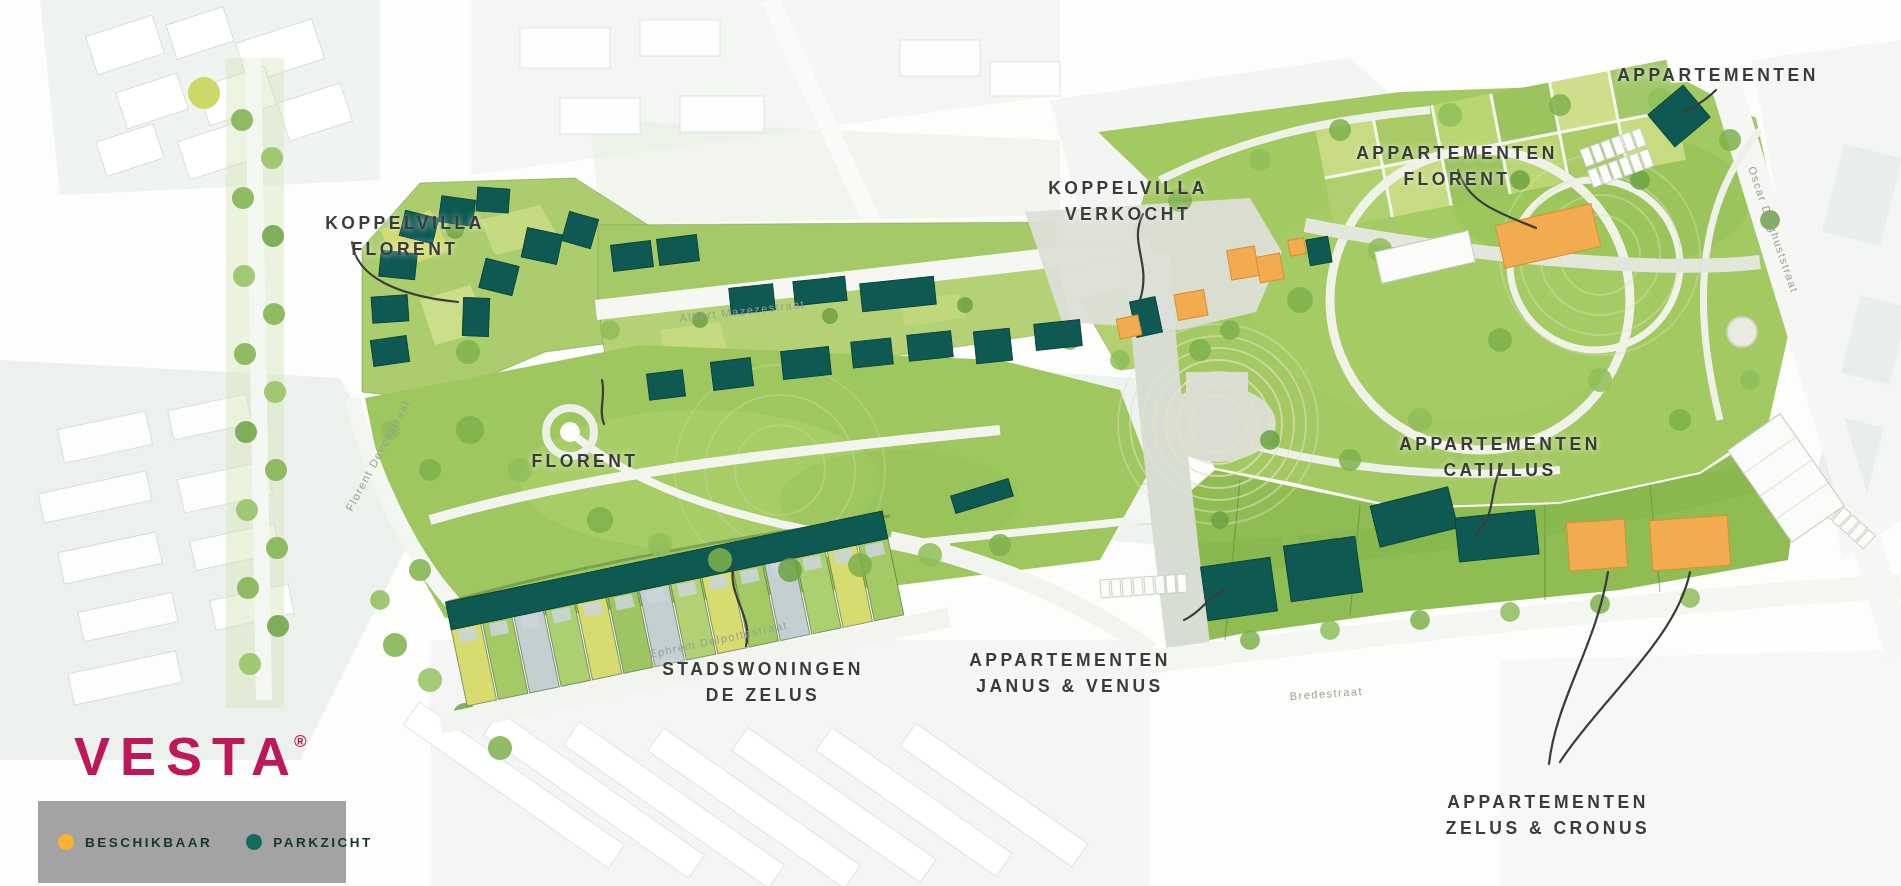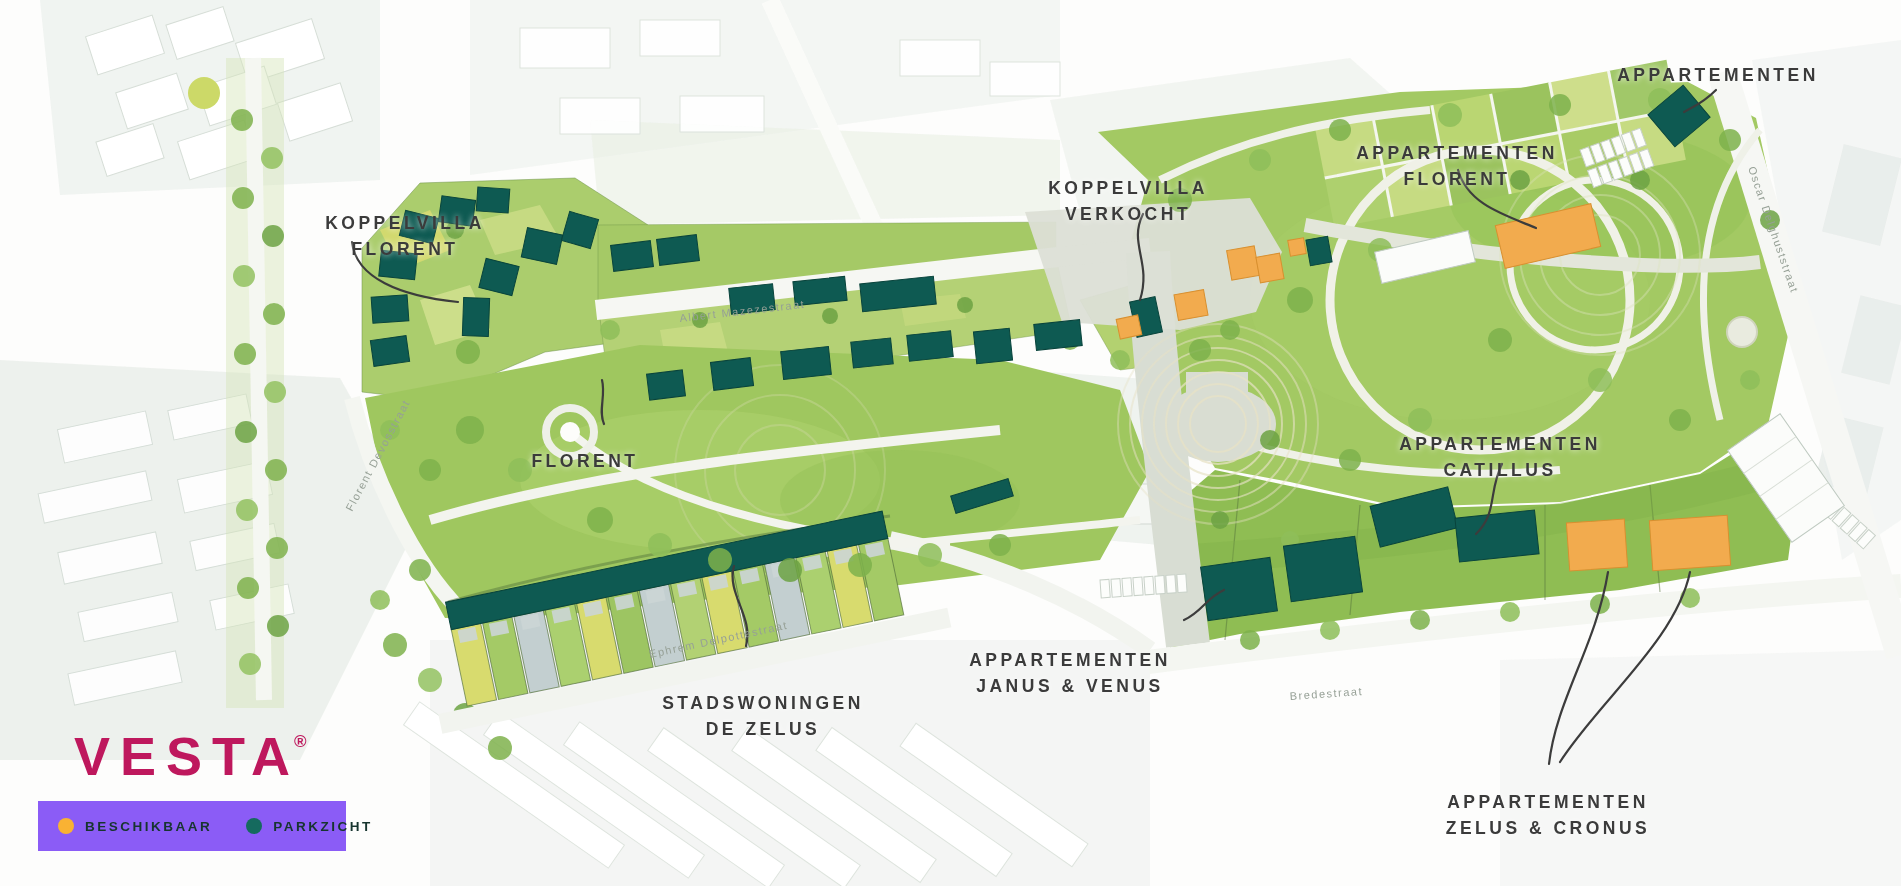--- a/index.html
+++ b/index.html
@@ -16,21 +16,21 @@
     margin-top:20px;
   }
   .project-label span{display:block;}
   .logo{
     position:absolute;left:74px;top:713px;z-index:6;color:#be185d;
     font-weight:bold;font-size:54px;letter-spacing:10px;line-height:58px;
   }
   .logo .reg{font-size:17px;vertical-align:28px;letter-spacing:0;margin-left:-6px;}
   .legend{
     position:absolute;left:38px;top:801px;width:268px;height:50px;z-index:6;
-    background:#8b5cf6;display:flex;align-items:center;gap:34px;padding:0 20px;
+    background:#a3a3a3;display:flex;align-items:center;gap:34px;padding:16px 20px;
   }
   .legend-item{display:flex;align-items:center;gap:11px;}
   .legend-dot{width:16px;height:16px;border-radius:50%;display:inline-block;}
   .legend-dot.available{background:#f9b233;}
   .legend-dot.sold{background:#156a5e;}
   .legend-label{font-size:13.5px;font-weight:bold;letter-spacing:2.5px;color:#17352f;}
   .street-text{font-size:11px;fill:#96a096;letter-spacing:1.5px;}
 </style>
 </head>
 <body>
@@ -539,21 +539,21 @@
     <span>APPARTEMENTEN</span>
     <span>FLORENT</span>
   </div>
   <div class="project-label" style="left:1568px;top:42px;">
     <span>APPARTEMENTEN</span>
   </div>
   <div class="project-label" style="left:1350px;top:411px;">
     <span>APPARTEMENTEN</span>
     <span>CATILLUS</span>
   </div>
-  <div class="project-label" style="left:613px;top:670px;">
+  <div class="project-label" style="left:613px;top:636px;">
     <span>STADSWONINGEN</span>
     <span>DE ZELUS</span>
   </div>
   <div class="project-label" style="left:920px;top:627px;">
     <span>APPARTEMENTEN</span>
     <span>JANUS &amp; VENUS</span>
   </div>
   <div class="project-label" style="left:1398px;top:769px;">
     <span>APPARTEMENTEN</span>
     <span>ZELUS &amp; CRONUS</span>

